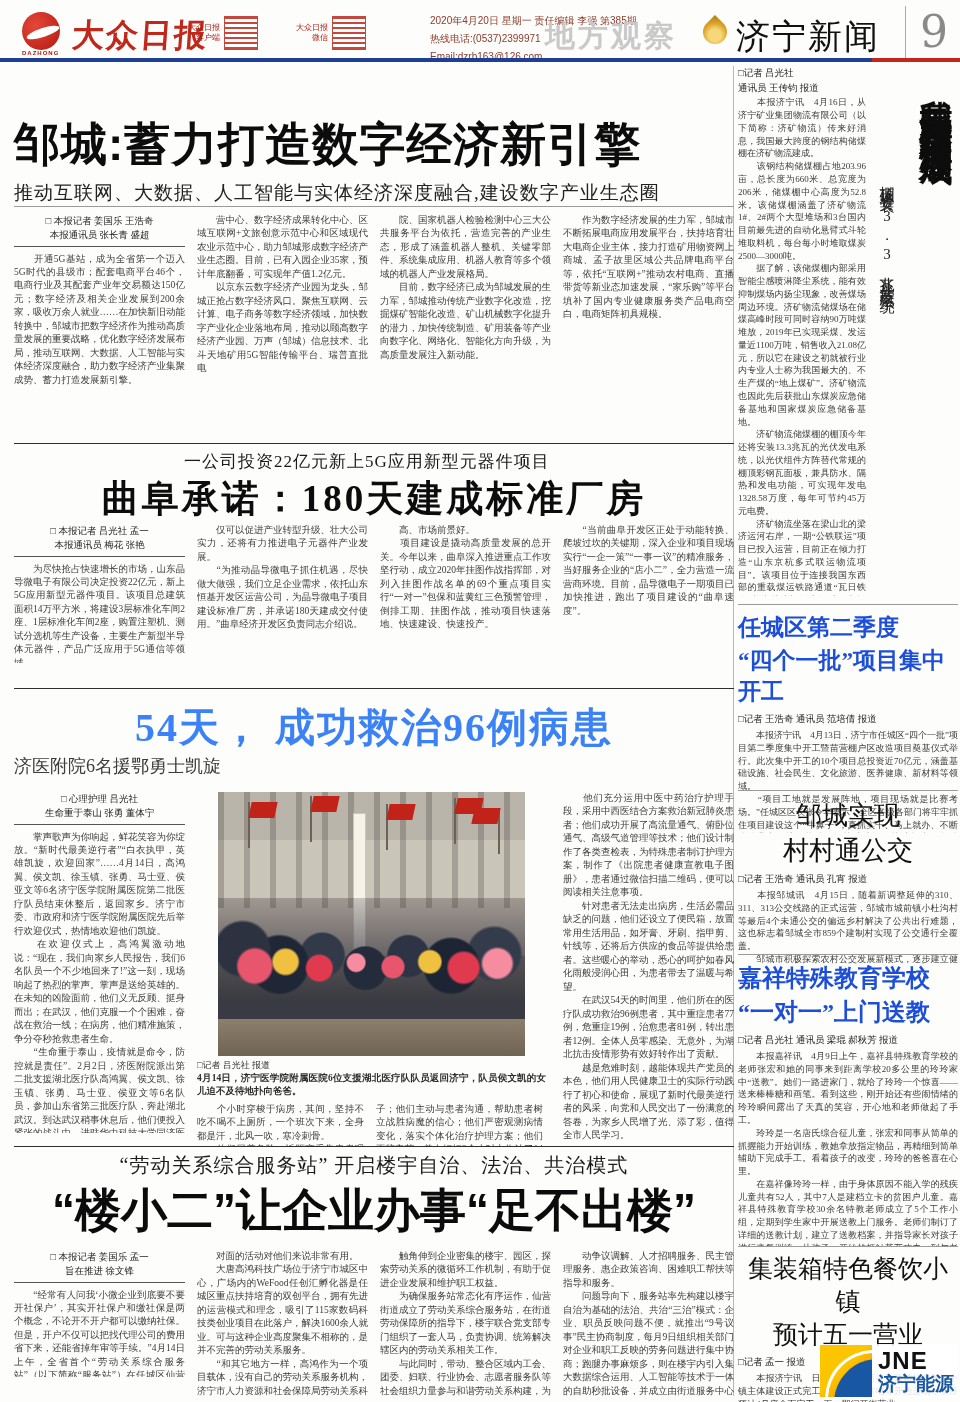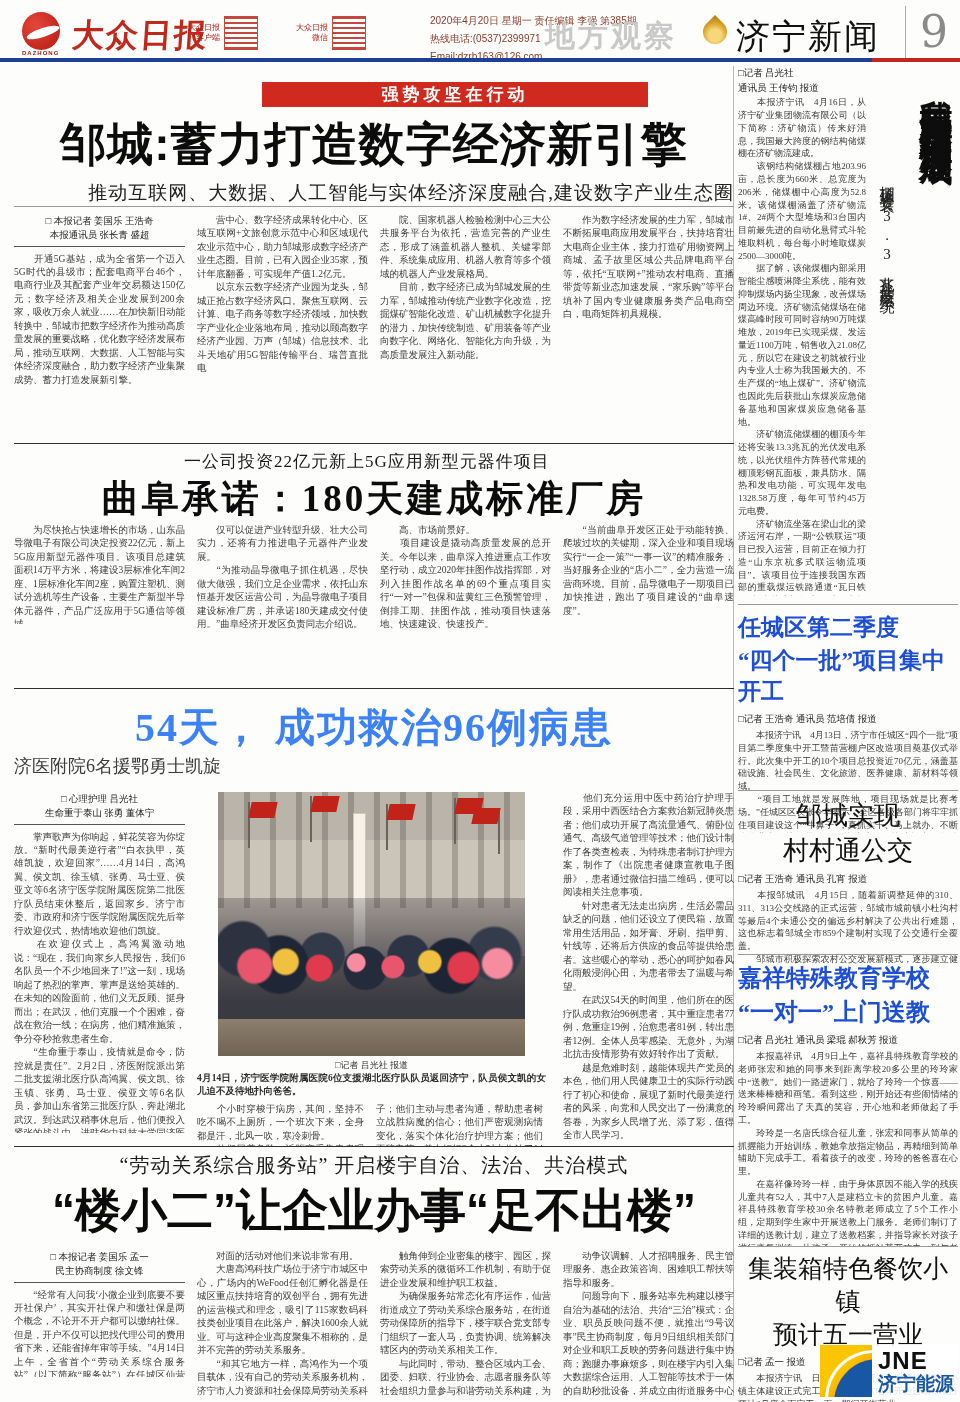--- a/index.html
+++ b/index.html
@@ -44,23 +44,23 @@
     white-space:pre-wrap; overflow:hidden; }
   .byline { font-size:9.5px; color:#222; text-align:center; line-height:1.5;
     border-bottom:1px solid #555; padding-bottom:3px; margin-bottom:6px; }
   .hairline { background:#2e2e2e; height:1px; }
   .hairline-light { background:#9a9a9a; height:1px; }
   .vline { background:#b8b8b8; width:1px; }
   
   .banner { left:262px; top:82px; width:386px; height:25px; background:#d0291e;
     color:#fff; font-family:"Liberation Sans",sans-serif; font-weight:bold; font-size:17px;
     text-align:center; line-height:25px; letter-spacing:4px;}
-  .lead-headline { left:14px; top:114px; width:720px; text-align:center; font-size:46px;
+  .lead-headline { left:14px; top:114px; width:720px; font-size:46px;
     font-weight:900; font-family:"Liberation Sans",sans-serif; letter-spacing:1px; color:#0c0c0c;}
-  .lead-subhead { left:14px; top:180px; width:720px; text-align:right; font-size:19px; color:#222; letter-spacing:1px;}
+  .lead-subhead { left:14px; top:180px; width:720px; text-align:left; font-size:19px; color:#222; letter-spacing:1px;}
   .cols4 { display:flex; gap:12px; }
   .cols4 > div { width:171px; flex:none; }
   
   .qufu-kicker { left:184px; top:450px; width:560px; font-size:17px; color:#1a1a1a; letter-spacing:1px;}
   .qufu-headline { left:14px; top:474px; width:720px; text-align:center; font-size:37px;
     font-weight:900; letter-spacing:3px; color:#0c0c0c;}
   
   .rescue-headline { left:14px; top:700px; width:720px; text-align:center; font-size:40px;
     font-weight:900; letter-spacing:2px; color:#3b82f6;}
   .rescue-subhead { left:14px; top:754px; width:720px; text-align:left; font-size:18px; color:#3c3c3c;}
@@ -87,21 +87,21 @@
       radial-gradient(circle at 33% 55%, #e03a4e 0 6%, transparent 7%),
       radial-gradient(circle at 45% 42%, #f58ca0 0 5%, transparent 6%),
       radial-gradient(circle at 57% 52%, #e8566e 0 6%, transparent 7%),
       radial-gradient(circle at 69% 40%, #f0c040 0 5%, transparent 6%),
       radial-gradient(circle at 80% 54%, #e03a4e 0 6%, transparent 7%),
       radial-gradient(circle at 91% 44%, #f58ca0 0 5%, transparent 6%);}
   .photo .banner-v { position:absolute; left:44%; top:8%; width:13px; height:52%;
     background:#f6f2e8; border:1px solid #cfc7b4;}
   .photo .ground { position:absolute; left:0; bottom:0; width:100%; height:14%;
     background:linear-gradient(180deg,#8d7f6d,#6f6354);}
-  .caption-credit { font-size:9px; color:#333; text-align:center; margin-top:3px;}
+  .caption-credit { font-size:9px; color:#333; text-align:left; margin-top:3px;}
   .caption-text { font-size:9.5px; font-weight:bold; color:#2d2d2d; line-height:1.4; text-align:justify;}
   .minicols { display:flex; gap:12px; margin-top:4px;}
   .minicols > div { width:167px; flex:none; height:44px;}
   
   .lou-kicker { left:14px; top:1152px; width:720px; text-align:center; font-size:20px; color:#1c1c1c; letter-spacing:1px;}
   .lou-headline { left:14px; top:1180px; width:720px; text-align:center; font-size:46px;
     font-weight:900; font-family:"Liberation Sans",sans-serif; color:#0b0b0b;}
   
   .rail { left:738px; width:220px; }
   .rail-byline { font-size:9.5px; color:#222; line-height:1.6; }
@@ -153,21 +153,20 @@
   <div class="abs flame">
       <div class="flame-shape"></div>
     </div>
   <div class="abs sec-name">济宁新闻</div>
   <div class="abs page-no">9</div>
   <div class="abs head-rule-blue"></div>
   <div class="abs head-rule-red"></div>
 
   <div class="abs vline" style="left:733px; top:66px; height:1330px;"></div>
 
-  <div class="abs banner">强势攻坚在行动</div>
   <div class="abs lead-headline">邹城:蓄力打造数字经济新引擎</div>
   <div class="abs lead-subhead">推动互联网、大数据、人工智能与实体经济深度融合,建设数字产业生态圈</div>
   <div class="abs hairline-light" style="left:14px; top:206px; width:720px;"></div>
 
   <div class="abs cols4" style="left:14px; top:214px; height:226px;">
     <div>
       <div class="byline">
         <div>□ 本报记者  姜国乐  王浩奇</div>
         <div>本报通讯员  张长青  盛超</div>
       </div>
@@ -185,20 +184,24 @@
         <div class="body-text" style="height:226px;">　　作为数字经济发展的生力军，邹城市不断拓展电商应用发展平台，扶持培育壮大电商企业主体，接力打造矿用物资网上商城、孟子故里区域公共品牌电商平台等，依托“互联网+”推动农村电商、直播带货等新业态加速发展，“家乐购”等平台填补了国内专业健康服务类产品电商空白，电商矩阵初具规模。</div>
       </div>
   </div>
 
   <div class="abs hairline" style="left:14px; top:443px; width:720px;"></div>
   <div class="abs qufu-kicker">一公司投资22亿元新上5G应用新型元器件项目</div>
   <div class="abs qufu-headline">曲阜承诺：180天建成标准厂房</div>
 
   <div class="abs cols4" style="left:14px; top:524px; height:158px;">
     <div>
+      <div class="byline">
+        <div>□ 本报记者  吕光社  孟一</div>
+        <div>本报通讯员  梅花  张艳</div>
+      </div>
       <div class="body-text" style="height:100px;">　　为尽快抢占快速增长的市场，山东晶导微电子有限公司决定投资22亿元，新上5G应用新型元器件项目。该项目总建筑面积14万平方米，将建设3层标准化车间2座、1层标准化车间2座，购置注塑机、测试分选机等生产设备，主要生产新型半导体元器件，产品广泛应用于5G通信等领域。</div>
     </div>
     <div>
         <div class="body-text" style="height:158px;">　　仅可以促进产业转型升级、壮大公司实力，还将有力推进电子元器件产业发展。
 　　“为推动晶导微电子抓住机遇，尽快做大做强，我们立足企业需求，依托山东恒基开发区运营公司，为晶导微电子项目建设标准厂房，并承诺180天建成交付使用。”曲阜经济开发区负责同志介绍说。</div>
       </div>
     <div>
         <div class="body-text" style="height:158px;">　　高、市场前景好。
 　　项目建设是撬动高质量发展的总开关。今年以来，曲阜深入推进重点工作攻坚行动，成立2020年挂图作战指挥部，对列入挂图作战名单的69个重点项目实行“一对一”包保和蓝黄红三色预警管理，倒排工期、挂图作战，推动项目快速落地、快速建设、快速投产。</div>
       </div>
@@ -257,21 +260,21 @@
   </div>
 
   <div class="abs hairline" style="left:14px; top:1146px; width:720px;"></div>
   <div class="abs lou-kicker">“劳动关系综合服务站” 开启楼宇自治、法治、共治模式</div>
   <div class="abs lou-headline">“楼小二”让企业办事“足不出楼”</div>
 
   <div class="abs cols4" style="left:14px; top:1250px; height:146px;">
     <div>
       <div class="byline">
         <div>□ 本报记者  姜国乐  孟一</div>
-        <div>民主协商制度  徐文锋</div>
+        <div>旨在推进  徐文锋</div>
       </div>
       <div class="body-text" style="height:88px;">　　“经常有人问我‘小微企业到底要不要开社保户’，其实开社保户和缴社保是两个概念，不论开不开户都可以缴纳社保。但是，开户不仅可以把找代理公司的费用省下来，还能省掉年审等手续。”4月14日上午，全省首个“劳动关系综合服务站”（以下简称“服务站”）在任城区仙营街道的大唐高鸿科技广场正式启用。揭牌仪式后，楼内的几十家小微企业参与了由任城区社保基金征缴科科长臧建国主持的答疑会，这样的短短面</div>
     </div>
     <div>
         <div class="body-text" style="height:146px;">　　对面的活动对他们来说非常有用。
 　　大唐高鸿科技广场位于济宁市城区中心，广场内的WeFood任创汇孵化器是任城区重点扶持培育的双创平台，拥有先进的运营模式和理念，吸引了115家数码科技类创业项目在此落户，解决1600余人就业。可与这种企业高度聚集不相称的，是并不完善的劳动关系服务。
 　　“和其它地方一样，高鸿作为一个项目载体，没有自己的劳动关系服务机构，济宁市人力资源和社会保障局劳动关系科科长王焱直言，将服务的</div>
       </div>
     <div>
         <div class="body-text" style="height:146px;">　　触角伸到企业密集的楼宇、园区，探索劳动关系的微循环工作机制，有助于促进企业发展和维护职工权益。

